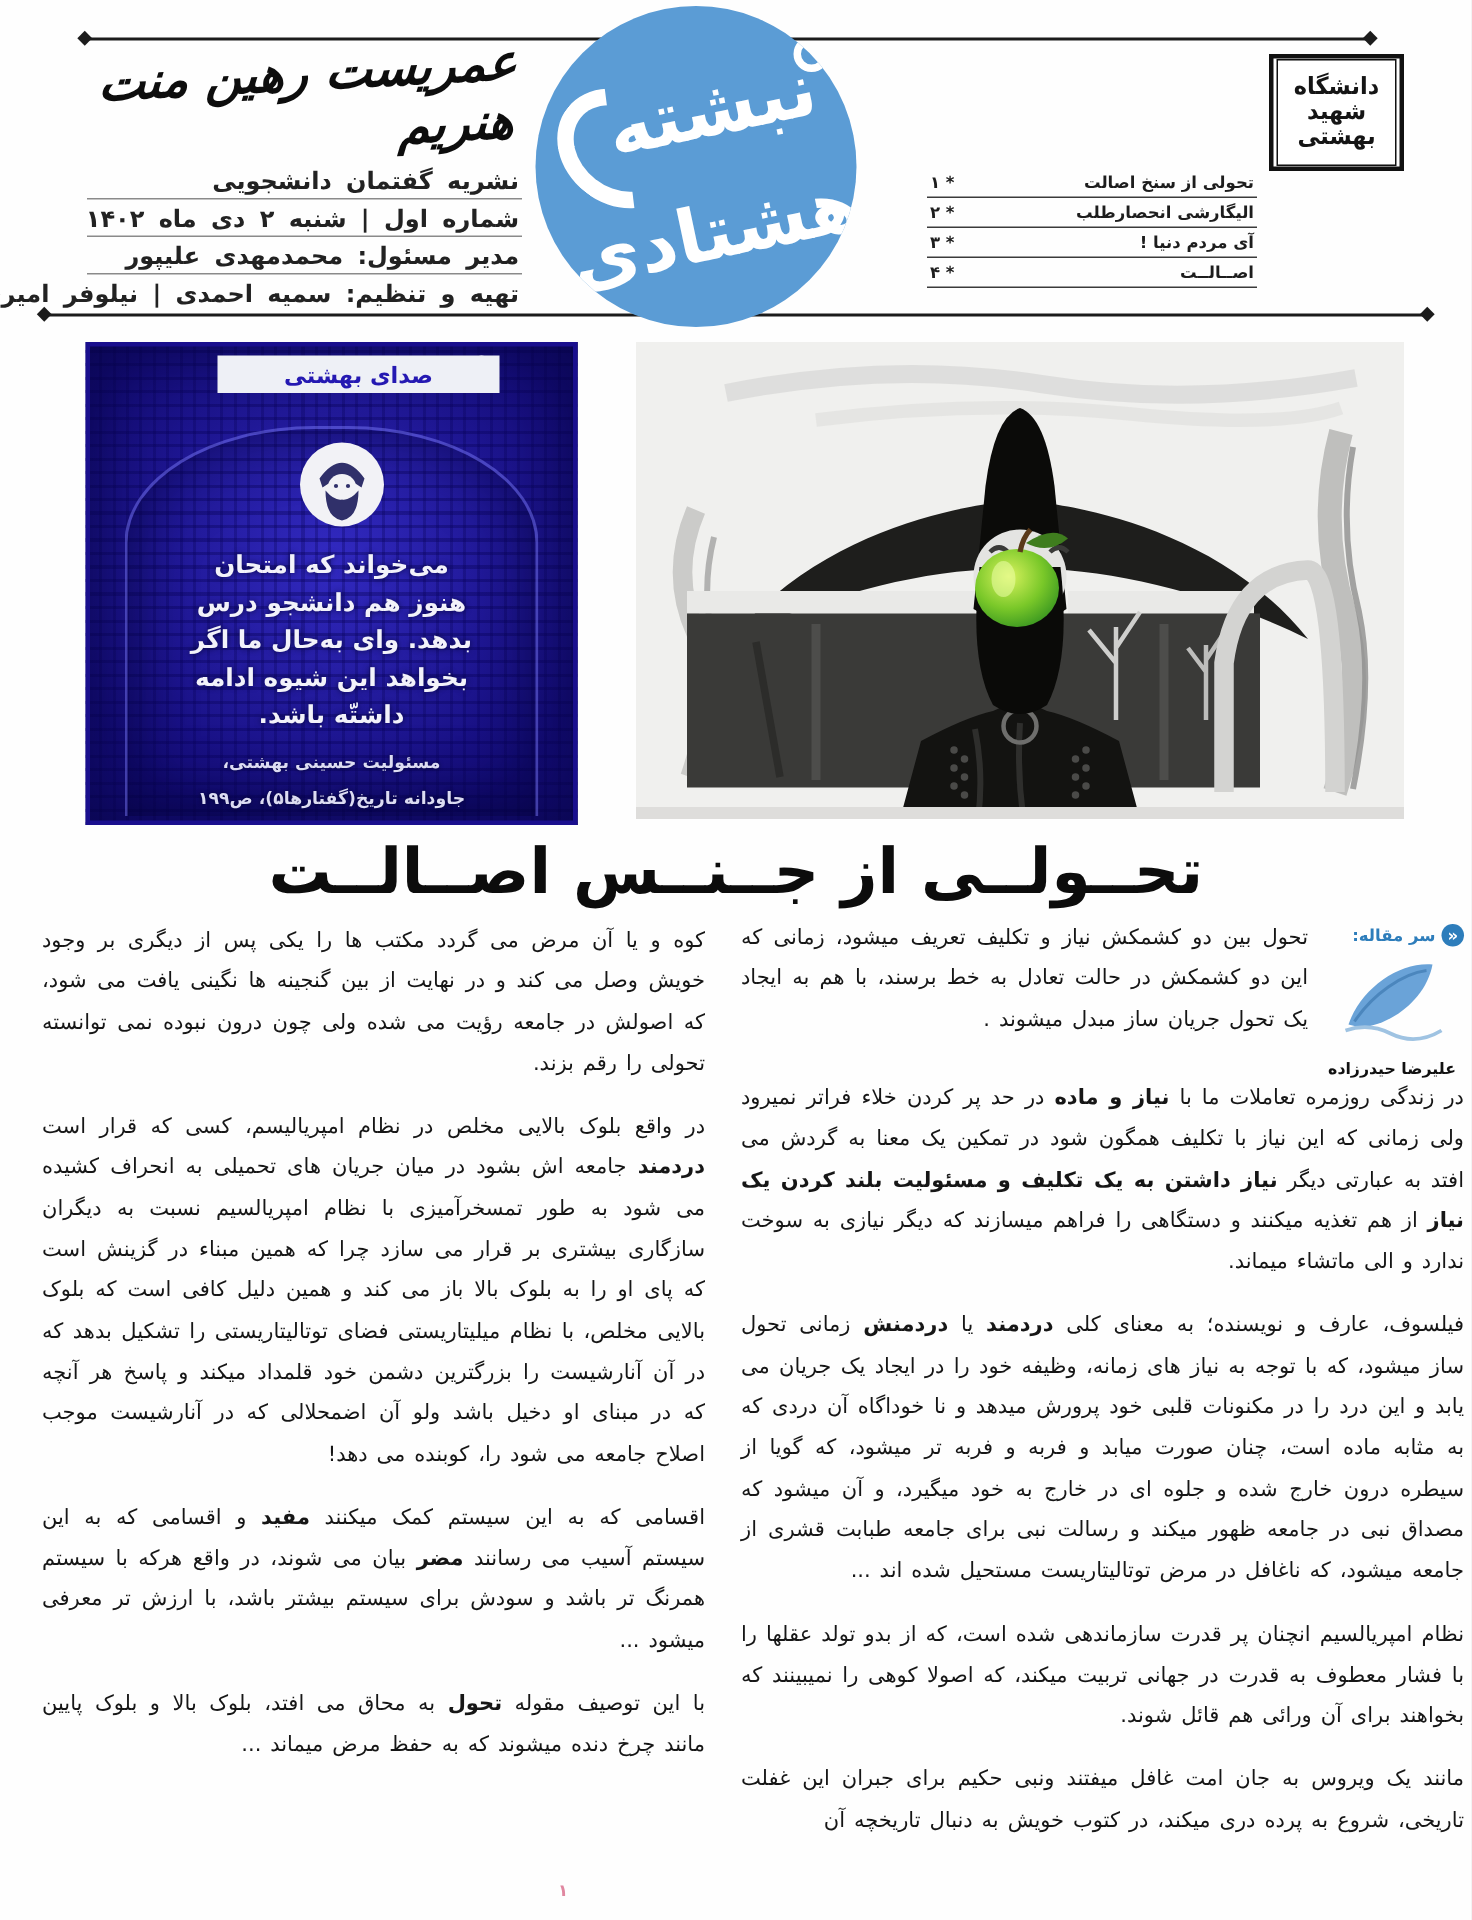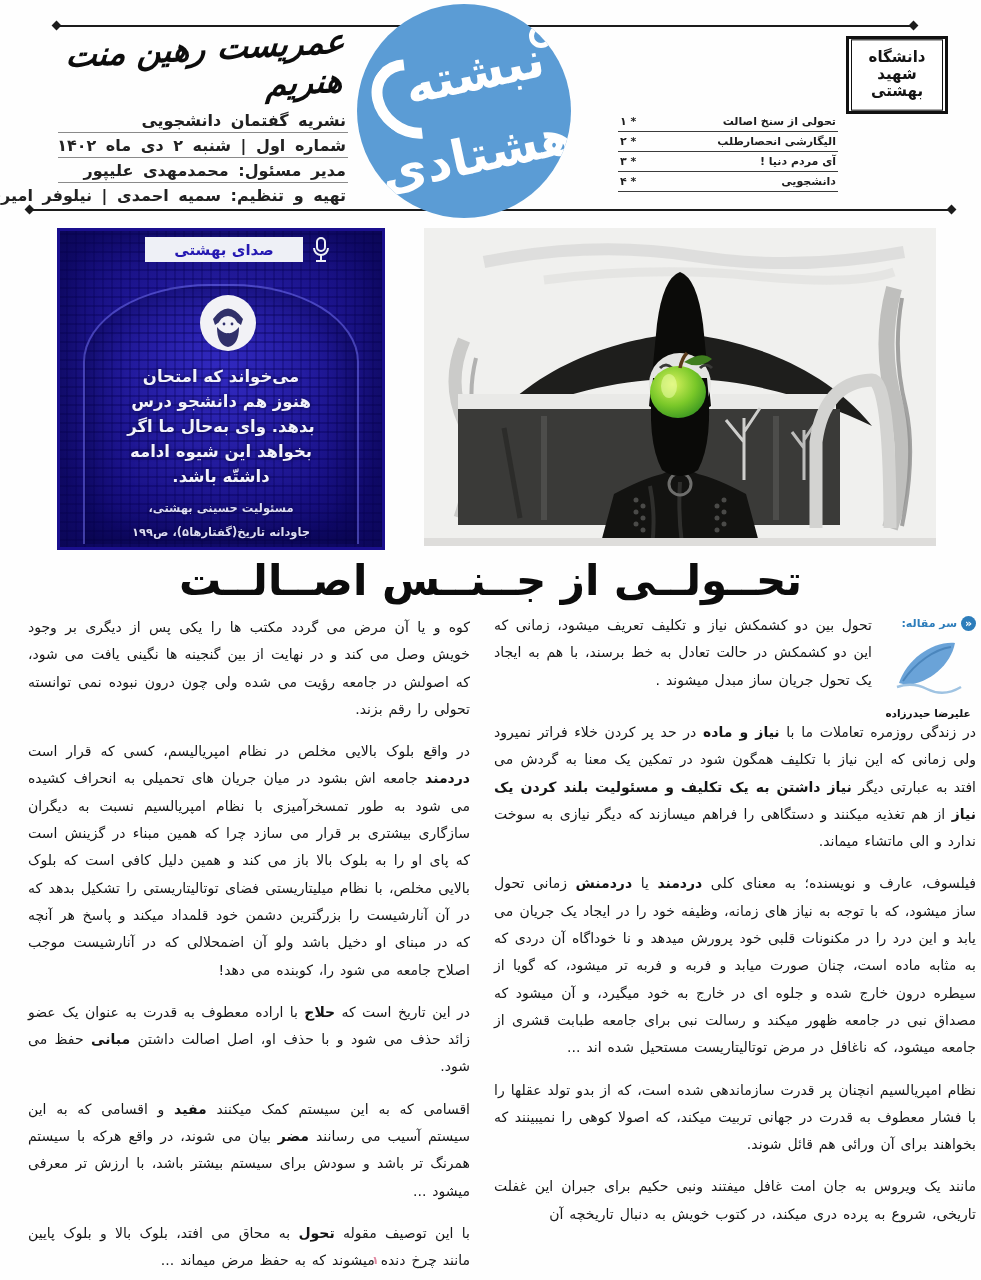--- a/index.html
+++ b/index.html
@@ -26,41 +26,41 @@
                background:#5b9cd5;z-index:3;overflow:hidden;}
   .logo-l1{position:absolute;right:26px;top:40px;color:#fff;font-size:50px;font-weight:bold;
            transform:rotate(-12deg);direction:rtl;letter-spacing:2px;}
   .logo-l2{position:absolute;left:22px;bottom:34px;color:#fff;font-size:50px;font-weight:bold;
            transform:rotate(-12deg);direction:rtl;letter-spacing:2px;}
   .logo-swirl{position:absolute;left:12px;top:58px;width:66px;height:52px;border:11px solid #fff;
               border-radius:50%;border-top-color:transparent;border-right-color:transparent;
               transform:rotate(38deg);}
   .logo-dot{position:absolute;right:18px;top:20px;width:14px;height:14px;border:5px solid #fff;border-radius:50%;}
   
-  .sbu-logo{position:absolute;left:846px;top:36px;width:102px;height:78px;border:3px solid #111;
+  .sbu-logo{position:absolute;left:846px;top:36px;width:90px;height:78px;border:3px solid #111;
             box-sizing:border-box;padding:2px;background:#fff;}
   .sbu-inner{width:100%;height:100%;border:1px solid #111;box-sizing:border-box;direction:rtl;
              display:flex;flex-direction:column;align-items:center;justify-content:center;
              font-weight:bold;font-size:15px;line-height:1.05;letter-spacing:-1px;transform:scaleY(1.05);}
   
   .toc{position:absolute;left:618px;top:112px;width:220px;direction:rtl;}
   .toc-row{display:flex;justify-content:space-between;align-items:center;border-bottom:1.5px solid #3a3a3a;
            padding:3px 2px;font-size:11px;font-weight:bold;color:#1d1d1d;}
   .toc-num{direction:ltr;font-size:11px;white-space:nowrap;}
   
   .poster{position:absolute;left:57px;top:228px;width:328px;height:322px;background-color:#2519b2;
           background-image:
             repeating-linear-gradient(0deg, rgba(8,2,90,.38) 0 2px, transparent 2px 9px),
             repeating-linear-gradient(90deg, rgba(8,2,90,.30) 0 2px, transparent 2px 9px),
             radial-gradient(circle at 50% 45%, rgba(80,80,230,.30), rgba(4,0,70,.55) 78%);
           box-shadow:inset 0 0 0 3px #1a0f8e, inset 0 0 55px rgba(0,0,40,.6);overflow:hidden;}
   .poster-arch{position:absolute;left:26px;right:26px;top:56px;bottom:6px;
                border:2px solid rgba(130,130,255,.45);border-bottom:none;
                border-radius:46% 46% 0 0 / 30% 30% 0 0;box-shadow:inset 0 0 45px rgba(0,0,45,.45);}
-  .poster-banner{position:absolute;left:88px;top:9px;width:158px;height:25px;background:#eef0f6;
+  .poster-banner{position:absolute;left:88px;top:9px;width:188px;height:25px;background:#eef0f6;
                  color:#2519b2;font-weight:800;font-size:15px;letter-spacing:1px;direction:rtl;
                  display:flex;align-items:center;justify-content:center;}
   .poster-mic{position:absolute;left:254px;top:8px;width:20px;height:28px;}
   .poster-portrait{position:absolute;left:142px;top:66px;width:58px;height:58px;}
   .poster-quote{position:absolute;left:20px;right:20px;top:136px;text-align:center;direction:rtl;
                 color:#f2f2fa;font-weight:bold;font-size:16.5px;line-height:1.52;text-shadow:0 0 4px rgba(0,0,40,.8);}
   .poster-attrib{position:absolute;left:20px;right:20px;top:268px;text-align:center;direction:rtl;
                  color:#dcdcf2;font-weight:bold;font-size:11.5px;line-height:2.1;text-shadow:0 0 3px rgba(0,0,40,.8);}
   .collage{position:absolute;left:424px;top:228px;width:512px;height:318px;}
   
@@ -120,21 +120,21 @@
     </div>
     <div class="toc-row">
       <span>الیگارشی انحصارطلب</span>
       <span class="toc-num" dir="ltr"><span>۲</span> <b>*</b></span>
     </div>
     <div class="toc-row">
       <span>آی مردم دنیا !</span>
       <span class="toc-num" dir="ltr"><span>۳</span> <b>*</b></span>
     </div>
     <div class="toc-row">
-      <span>دانشجویی</span>
+      <span>اصــالــت</span>
       <span class="toc-num" dir="ltr"><span>۴</span> <b>*</b></span>
     </div>
   </div>
 
   <div class="rule rule-mid"></div>
 
   <div class="poster">
     <div class="poster-arch"></div>
     <div class="poster-banner">صدای بهشتی</div>
     <svg class="poster-mic" viewBox="0 0 20 28">
@@ -247,21 +247,20 @@
       </div>
       <p class="body-p"><span>در زندگی روزمره تعاملات ما با </span><b>نیاز و ماده</b><span> در حد پر کردن خلاء فراتر نمیرود ولی زمانی که این نیاز با تکلیف همگون شود در تمکین یک معنا به گردش می افتد به عبارتی دیگر </span><b>نیاز داشتن به یک تکلیف و مسئولیت بلند کردن یک نیاز</b><span> از هم تغذیه میکنند و دستگاهی را فراهم میسازند که دیگر نیازی به سوخت ندارد و الی ماتشاء میماند.</span></p>
       <p class="body-p"><span>فیلسوف، عارف و نویسنده؛ به معنای کلی </span><b>دردمند</b><span> یا </span><b>دردمنش</b><span> زمانی تحول ساز میشود، که با توجه به نیاز های زمانه، وظیفه خود را در ایجاد یک جریان می یابد و این درد را در مکنونات قلبی خود پرورش میدهد و نا خوداگاه آن دردی که به مثابه ماده است، چنان صورت میابد و فربه و فربه تر میشود، که گویا از سیطره درون خارج شده و جلوه ای در خارج به خود میگیرد، و آن میشود که مصداق نبی در جامعه ظهور میکند و رسالت نبی برای جامعه طبابت قشری از جامعه میشود، که ناغافل در مرض توتالیتاریست مستحیل شده اند ...</span></p>
       <p class="body-p"><span>نظام امپریالسیم انچنان پر قدرت سازماندهی شده است، که از بدو تولد عقلها را با فشار معطوف به قدرت در جهانی تربیت میکند، که اصولا کوهی را نمیبینند که بخواهند برای آن ورائی هم قائل شوند.</span></p>
       <p class="body-p"><span>مانند یک ویروس به جان امت غافل میفتند ونبی حکیم برای جبران این غفلت تاریخی، شروع به پرده دری میکند، در کتوب خویش به دنبال تاریخچه آن</span></p>
     </div>
 
     <div class="col-left">
       <p class="body-p"><span>کوه و یا آن مرض می گردد مکتب ها را یکی پس از دیگری بر وجود خویش وصل می کند و در نهایت از بین گنجینه ها نگینی یافت می شود، که اصولش در جامعه رؤیت می شده ولی چون درون نبوده نمی توانسته تحولی را رقم بزند.</span></p>
       <p class="body-p"><span>در واقع بلوک بالایی مخلص در نظام امپریالیسم، کسی که قرار است </span><b>دردمند</b><span> جامعه اش بشود در میان جریان های تحمیلی به انحراف کشیده می شود به طور تمسخرآمیزی با نظام امپریالسیم نسبت به دیگران سازگاری بیشتری بر قرار می سازد چرا که همین مبناء در گزینش است که پای او را به بلوک بالا باز می کند و همین دلیل کافی است که بلوک بالایی مخلص، با نظام میلیتاریستی فضای توتالیتاریستی را تشکیل بدهد که در آن آنارشیست را بزرگترین دشمن خود قلمداد میکند و پاسخ هر آنچه که در مبنای او دخیل باشد ولو آن اضمحلالی که در آنارشیست موجب اصلاح جامعه می شود را، کوبنده می دهد!</span></p>
-      <p class="body-p"><span>در این تاریخ است که </span><b>حلاج</b><span> با اراده معطوف به قدرت به عنوان یک عضو زائد حذف می شود و با حذف او، اصل اصالت داشتن </span><b>مبانی</b><span> حفظ می شود.</span></p>
       <p class="body-p"><span>اقسامی که به این سیستم کمک میکنند </span><b>مفید</b><span> و اقسامی که به این سیستم آسیب می رسانند </span><b>مضر</b><span> بیان می شوند، در واقع هرکه با سیستم همرنگ تر باشد و سودش برای سیستم بیشتر باشد، با ارزش تر معرفی میشود ...</span></p>
       <p class="body-p"><span>با این توصیف مقوله </span><b>تحول</b><span> به محاق می افتد، بلوک بالا و بلوک پایین مانند چرخ دنده میشوند که به حفظ مرض میماند ...</span></p>
     </div>
 
   </div>
 
   <div class="page-mark">۱</div>
 
 </div>
 

